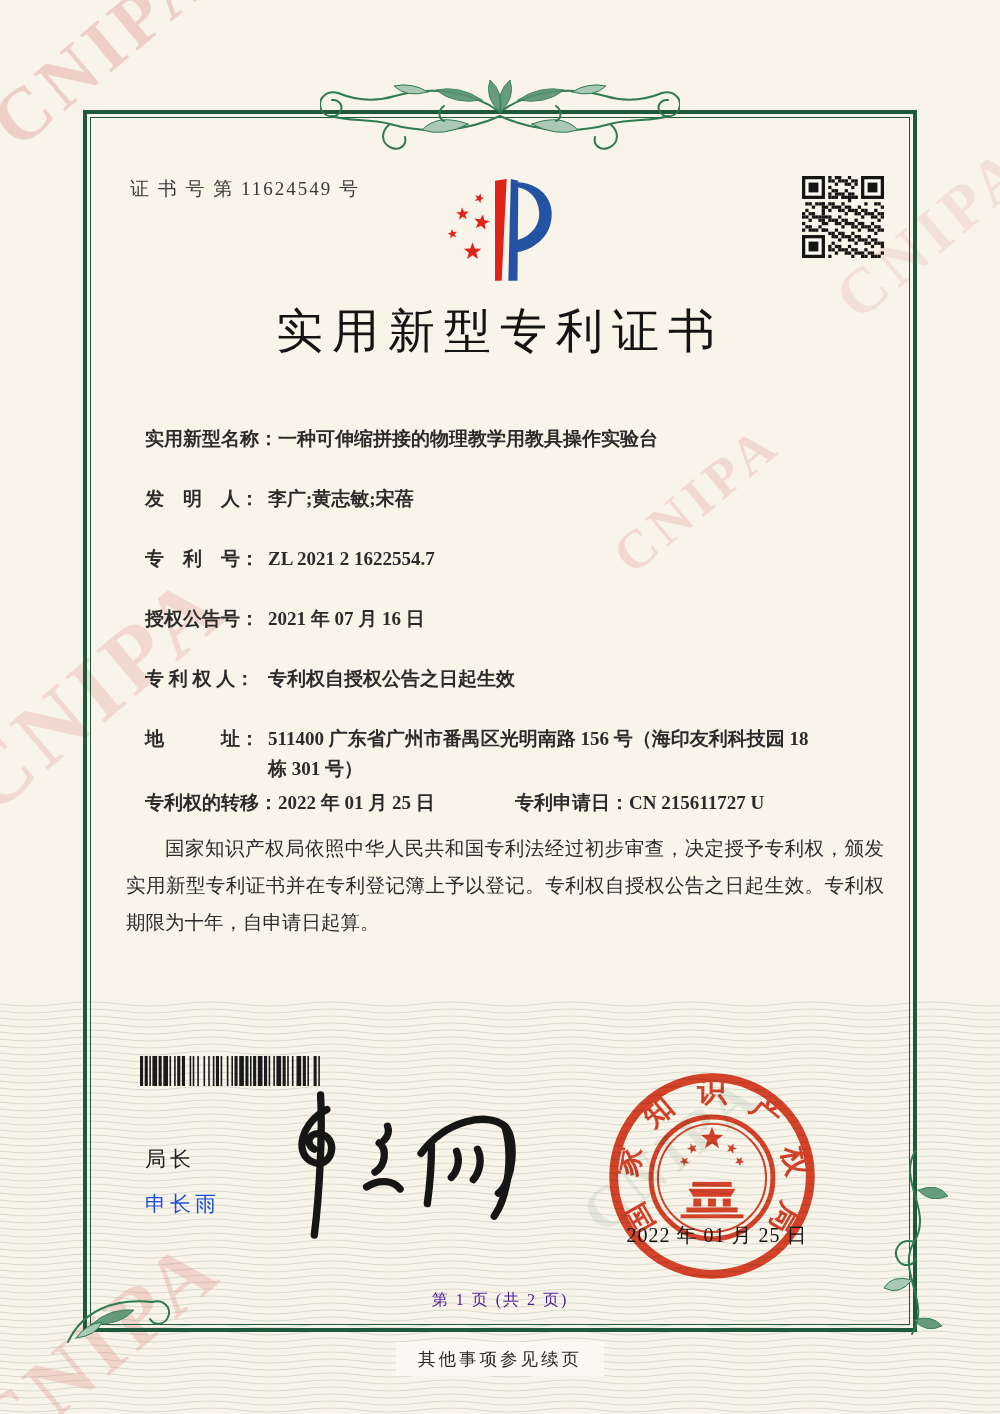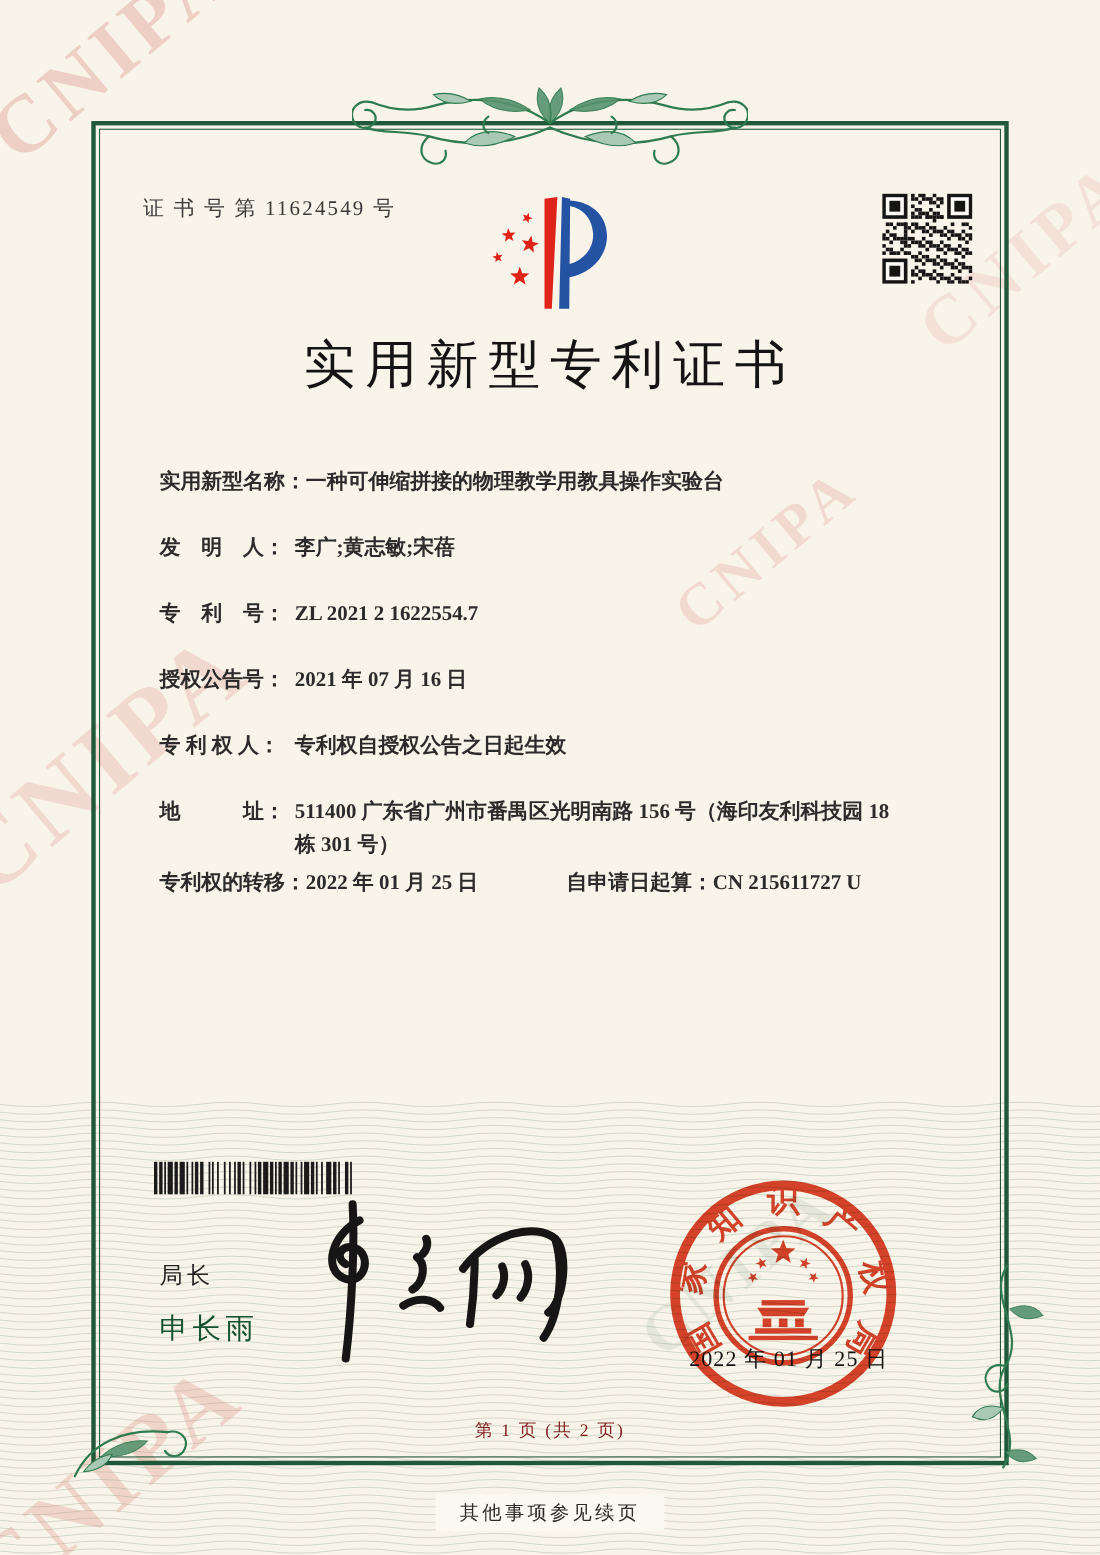--- a/index.html
+++ b/index.html
@@ -59,35 +59,35 @@
   
   .bodytext{
     position:absolute;left:126px;top:830px;width:758px;
     font-size:19.5px;line-height:37px;text-align:justify;color:#2b2b2b;
   }
   .bodytext p{margin:0;text-indent:2em;}
   
   #barcode{position:absolute;left:140px;top:1056px;width:296px;height:30px;}
   #barcode rect{fill:#1a1a1a;}
   .sig-title{position:absolute;left:145px;top:1145px;font-size:21px;letter-spacing:4px;color:#222;}
-  .sig-name{position:absolute;left:145px;top:1190px;font-size:26px;letter-spacing:4px;color:#14532d;}
+  .sig-name{position:absolute;left:145px;top:1190px;font-size:21px;letter-spacing:4px;color:#1d4ed8;}
   #signature{position:absolute;left:262px;top:1088px;width:272px;height:158px;}
   #signature path{fill:none;stroke:#161616;stroke-width:7;stroke-linecap:round;stroke-linejoin:round;}
   #seal{position:absolute;left:594px;top:1058px;width:236px;height:236px;mix-blend-mode:multiply;opacity:.95;}
   #seal .ring{fill:none;stroke:#d63b20;stroke-width:9;}
   #seal .em{fill:#d63b20;}
   #seal .emr{fill:none;stroke:#d63b20;}
   #seal text{font-family:"Liberation Serif","DejaVu Serif",serif;font-weight:bold;font-size:30px;fill:#d63b20;}
   .seal-date{
     position:absolute;left:612px;top:1222px;width:210px;text-align:center;
     font-size:20px;color:#111;letter-spacing:1px;z-index:5;
   }
-  .page-info{position:absolute;left:0;top:1290px;width:100%;text-align:center;font-size:16px;letter-spacing:2px;color:#7f1d1d;}
+  .page-info{position:absolute;left:0;top:1290px;width:100%;text-align:center;font-size:16px;letter-spacing:2px;color:#4c1d95;}
   .cont-note{
-    position:absolute;left:0;top:1342px;width:100%;text-align:center;font-size:17.5px;letter-spacing:3px;color:#2b2b2b;margin-top:16px;
+    position:absolute;left:0;top:1342px;width:100%;text-align:center;font-size:17.5px;letter-spacing:3px;color:#2b2b2b;
   }
   .cont-note span{background:rgba(252,249,242,.95);padding:5px 22px;display:inline-block;}
 </style>
 </head>
 <body>
 
 <svg id="waves" xmlns="http://www.w3.org/2000/svg">
     <path d="M0 4 q30 4 60 0 t60 0 t60 0 t60 0 t60 0 t60 0 t60 0 t60 0 t60 0 t60 0 t60 0 t60 0 t60 0 t60 0 t60 0 t60 0 t60 0"></path>
     <path d="M0 11 q30 4 60 0 t60 0 t60 0 t60 0 t60 0 t60 0 t60 0 t60 0 t60 0 t60 0 t60 0 t60 0 t60 0 t60 0 t60 0 t60 0 t60 0"></path>
     <path d="M0 18 q30 4 60 0 t60 0 t60 0 t60 0 t60 0 t60 0 t60 0 t60 0 t60 0 t60 0 t60 0 t60 0 t60 0 t60 0 t60 0 t60 0 t60 0"></path>
@@ -434,26 +434,27 @@
   </div>
   <div class="frow" style="top:664px">
     <span class="lab">专 利 权 人：</span><span class="val">专利权自授权公告之日起生效</span>
   </div>
   <div class="frow" style="top:724px">
     <span class="lab">地　　　址：</span><span class="val" style="max-width:560px">511400 广东省广州市番禺区光明南路 156 号（海印友利科技园 18 栋 301 号）</span>
   </div>
   <div class="frow" style="top:788px">
     <span>专利权的转移：</span><span>2022 年 01 月 25 日</span>
     <span class="grant-right">
-      <span>自申请日起算：</span><span>CN 215611727 U</span>
+      <span>专利申请日：</span><span>CN 215611727 U</span>
     </span>
   </div>
 </div>
 
 <div class="bodytext">
+  <p>国家知识产权局依照中华人民共和国专利法经过初步审查，决定授予专利权，颁发实用新型专利证书并在专利登记簿上予以登记。专利权自授权公告之日起生效。专利权期限为十年，自申请日起算。</p>
 </div>
 
 <svg id="barcode" xmlns="http://www.w3.org/2000/svg" viewBox="0 0 296 30" preserveAspectRatio="none">
     <rect x="0.0" y="0" width="3.1" height="30"></rect>
     <rect x="4.7" y="0" width="3.1" height="30"></rect>
     <rect x="9.3" y="0" width="1.6" height="30"></rect>
     <rect x="12.4" y="0" width="4.7" height="30"></rect>
     <rect x="18.6" y="0" width="3.1" height="30"></rect>
     <rect x="23.3" y="0" width="4.7" height="30"></rect>
     <rect x="29.5" y="0" width="1.6" height="30"></rect>

